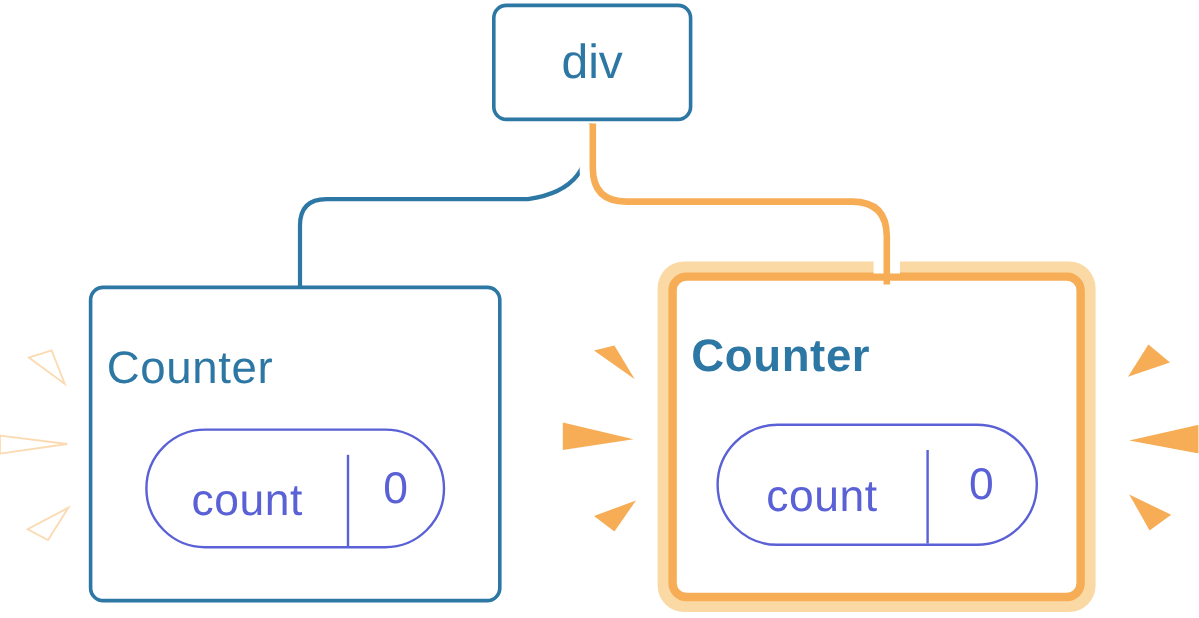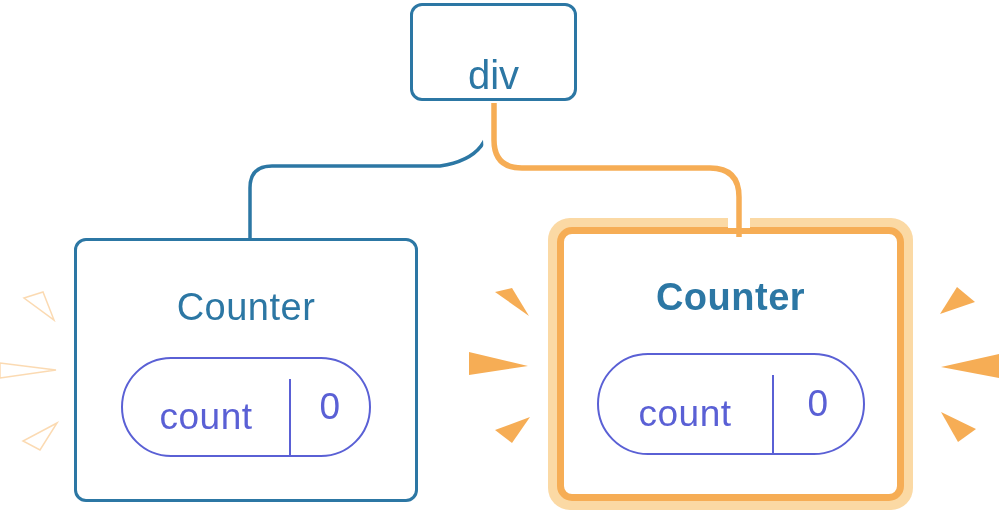--- a/index.html
+++ b/index.html
@@ -5,42 +5,42 @@
   html,body { margin:0; padding:0; background:#fff; }
   .canvas {
     position:relative; width:999px; height:515px; overflow:hidden;
     background: var(--background, #ffffff);
     font-family: "Liberation Sans", sans-serif;
   }
   .node-div {
     position:absolute; left:410px; top:3px; width:167px; height:98px;
     box-sizing:border-box; background:#fff;
     border:3px solid var(--blue,#2c77a4); border-radius:12px;
-    display:flex; align-items:flex-end; justify-content:center;
+    display:flex; align-items:center; justify-content:center;
     font-size:40px; color:var(--blue,#2c77a4); z-index:1;
   }
   .card-left {
     position:absolute; left:74px; top:238px; width:344px; height:264px;
     box-sizing:border-box; background:#fff;
     border:3px solid var(--blue,#2c77a4); border-radius:12px;
     padding-top:44px; z-index:1;
   }
   .card-right-outer {
     position:absolute; left:548px; top:218px; width:365px; height:292px;
     box-sizing:border-box; background:var(--orange-light,#fbd9a4);
     border-radius:22px; padding:9px; z-index:1;
   }
   .card-right {
     width:100%; height:100%; box-sizing:border-box; background:#fff;
     border:7px solid var(--orange,#f6ad55); border-radius:15px;
     padding-top:41px;
   }
   .card-title {
-    text-align:center; font-size:38px; line-height:44px;
-    color:var(--blue,#2c77a4); letter-spacing:0.5px;
+    font-size:38px; line-height:44px;
+    color:var(--blue,#2c77a4); letter-spacing:0.5px;padding-left:12px;
   }
   .card-left .card-title { font-weight:400; }
   .card-right .card-title { font-weight:700; }
   .pill {
     display:flex; align-items:stretch; box-sizing:border-box;
     border:2px solid var(--purple,#5a60d5); border-radius:60px;
     color:var(--purple,#5a60d5); font-size:37px; letter-spacing:0.5px;
     background:#fff;
   }
   .card-left .pill { width:250px; height:100px; margin:28px auto 0; }

